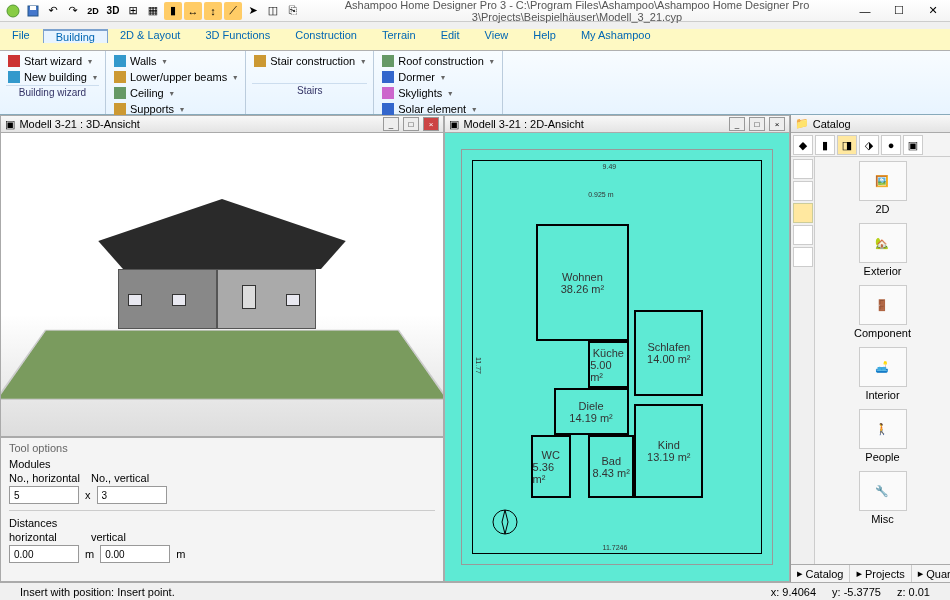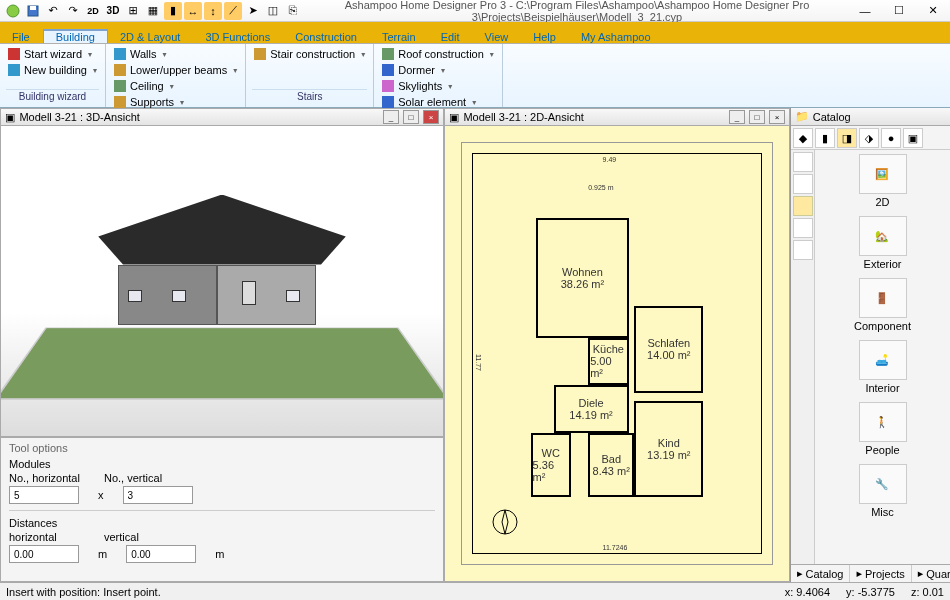--- a/index.html
+++ b/index.html
@@ -3,57 +3,57 @@
 <meta charset="utf-8">
 <style>
 * { box-sizing: border-box; margin: 0; padding: 0; font-family: "Segoe UI", Tahoma, sans-serif; font-size: 11px; }
 body { width: 950px; height: 600px; background: #f0f0f0; overflow: hidden; display: flex; flex-direction: column; }
 .titlebar { height: 22px; background: linear-gradient(#fff,#f4f4f4); display: flex; align-items: center; border-bottom: 1px solid #ccc; }
 .titlebar .icon-row { display: flex; gap: 2px; padding: 0 4px; }
 .tbicon { width: 18px; height: 18px; display: flex; align-items: center; justify-content: center; border: 1px solid transparent; border-radius: 2px; cursor: pointer; }
 .titlebar .title { flex: 1; text-align: center; color: #555; font-size: 11px; }
 .winbtns { display: flex; }
 .winbtn { width: 34px; height: 22px; display: flex; align-items: center; justify-content: center; cursor: pointer; }
-.menubar { height: 22px; background: #eab308; display: flex; align-items: flex-end; border-bottom: 1px solid #b0b0b0; }
+.menubar { height: 22px; background: #fef9c3; display: flex; align-items: flex-start; border-bottom: 1px solid #b0b0b0; margin-top: 7px; }
 .menutab { padding: 0 12px; display: flex; align-items: center; color: #0066b3; cursor: pointer; border-right: 1px solid transparent; }
 .menutab.active { background: #e8f4ff; border: 1px solid #7da2ce; border-bottom: none; border-top: 2px solid #7da2ce; }
 .ribbon { height: 64px; background: linear-gradient(#f8fcff,#e8f4ff); border-bottom: 1px solid #8ab; display: flex; }
-.ribgroup { border-right: 1px solid #bcd; padding: 2px 6px 4px 6px; display: flex; flex-direction: column; }
+.ribgroup { border-right: 1px solid #bcd; padding: 2px 6px 17px 6px; display: flex; flex-direction: column; }
 .ribgroup .items { flex: 1; display: flex; flex-direction: column; flex-wrap: wrap; align-content: flex-start; gap: 0 8px; }
 .ribitem { height: 16px; display: flex; align-items: center; gap: 4px; padding: 0 2px; cursor: pointer; white-space: nowrap; border-radius: 2px; }
 .ribicon { width: 12px; height: 12px; display: inline-block; }
 .dd { font-size: 8px; color: #666; margin-left: 2px; }
 .riblabel { text-align: center; font-size: 10px; color: #336; padding: 1px 0; border-top: 1px solid #cde; }
 .workarea { flex: 1; display: flex; min-height: 0; }
 .viewcol { display: flex; flex-direction: column; min-width: 0; }
 .viewheader { height: 18px; background: linear-gradient(#f8f8f8,#e4e4e4); border: 1px solid #aaa; display: flex; align-items: center; padding: 0 4px; gap: 4px; font-size: 10px; }
 .viewheader .spacer { flex: 1; }
 .vhbtn { width: 16px; height: 14px; border: 1px solid #999; background: #eee; font-size: 8px; display: flex; align-items: center; justify-content: center; cursor: pointer; }
 .view3d { flex: 1; background: linear-gradient(#fff 0%, #fff 60%, #ddd 100%); border: 1px solid #aaa; border-top: none; position: relative; overflow: hidden; }
-.view2d { flex: 1; background: #fef9c3; border: 1px solid #aaa; border-top: none; position: relative; overflow: hidden; }
+.view2d { flex: 1; background: #5eead4; border: 1px solid #aaa; border-top: none; position: relative; overflow: hidden; }
 .tooloptions { height: 145px; border: 1px solid #aaa; background: #f4f4f4; padding: 4px 8px; font-size: 10px; }
 .tooloptions .hdr { margin-bottom: 4px; color: #666; }
 .fieldset { margin-bottom: 6px; border-bottom: 1px solid #ccc; padding-bottom: 6px; }
-.row { display: flex; align-items: center; gap: 19px; margin-top: 2px; }
+.row { display: flex; align-items: center; gap: 6px; margin-top: 2px; }
 .numinput { width: 70px; height: 18px; border: 1px solid #999; background: #fff; padding: 0 4px; font-size: 10px; }
 .longbtn { width: 180px; height: 20px; border: 1px solid #999; background: linear-gradient(#fff,#e8e8e8); cursor: pointer; font-size: 10px; }
 .catalog { width: 160px; background: #f4f4f4; border-left: 1px solid #999; display: flex; flex-direction: column; }
 .cathdr { height: 18px; background: linear-gradient(#f8f8f8,#e4e4e4); border-bottom: 1px solid #aaa; display: flex; align-items: center; padding: 0 4px; gap: 4px; font-size: 10px; }
 .cattabs { height: 24px; display: flex; gap: 2px; padding: 2px; border-bottom: 1px solid #ccc; }
 .cattab { width: 20px; height: 20px; border: 1px solid #ccc; background: #fff; cursor: pointer; display: flex; align-items: center; justify-content: center; }
 .catbody { flex: 1; display: flex; }
 .catside { width: 24px; background: #f0f0f0; border-right: 1px solid #ccc; display: flex; flex-direction: column; gap: 2px; padding: 2px; }
 .catsidebtn { width: 20px; height: 20px; border: 1px solid #ccc; background: #fff; cursor: pointer; }
 .catsidebtn.sel { background: #ffe8a0; border-color: #cc9; }
 .catitems { flex: 1; overflow-y: auto; padding: 4px; display: flex; flex-direction: column; gap: 8px; align-items: center; }
 .catitem { width: 60px; text-align: center; cursor: pointer; font-size: 9px; }
 .catthumb { width: 48px; height: 40px; margin: 0 auto 2px auto; border: 1px solid #ccc; background: #fafafa; display: flex; align-items: center; justify-content: center; }
 .catfooter { height: 18px; border-top: 1px solid #aaa; display: flex; font-size: 10px; }
 .catfooter .ftab { padding: 2px 6px; border-right: 1px solid #ccc; cursor: pointer; display: flex; align-items: center; gap: 3px; }
-.statusbar { height: 18px; background: #f0f0f0; border-top: 1px solid #aaa; display: flex; align-items: center; padding: 0 6px; font-size: 10px; gap: 16px; }
+.statusbar { height: 18px; background: #f0f0f0; border-top: 1px solid #aaa; display: flex; align-items: center; padding: 0 20px; font-size: 10px; gap: 16px; }
 .statusbar .spacer { flex: 1; }
 .ground { position: absolute; left: 5%; top: 55%; width: 90%; height: 40%; background: #7a9b5e; transform: perspective(400px) rotateX(55deg); border: 2px solid #ccc; }
 .house { position: absolute; left: 22%; top: 35%; width: 56%; height: 35%; }
 .wall { position: absolute; background: #888; border: 1px solid #555; }
 .roof { position: absolute; background: #2a2a2a; }
 .window { position: absolute; width: 14px; height: 12px; background: #e8e8f0; border: 1px solid #333; }
 .door { position: absolute; width: 14px; height: 24px; background: #ddd; border: 1px solid #333; }
 .plan { position: absolute; inset: 16px; border: 1px solid #999; }
 .planborder { position: absolute; inset: 10px; border: 1px solid #000; }
 .room { position: absolute; border: 2px solid #000; font-size: 7px; display: flex; flex-direction: column; align-items: center; justify-content: center; color: #333; }

